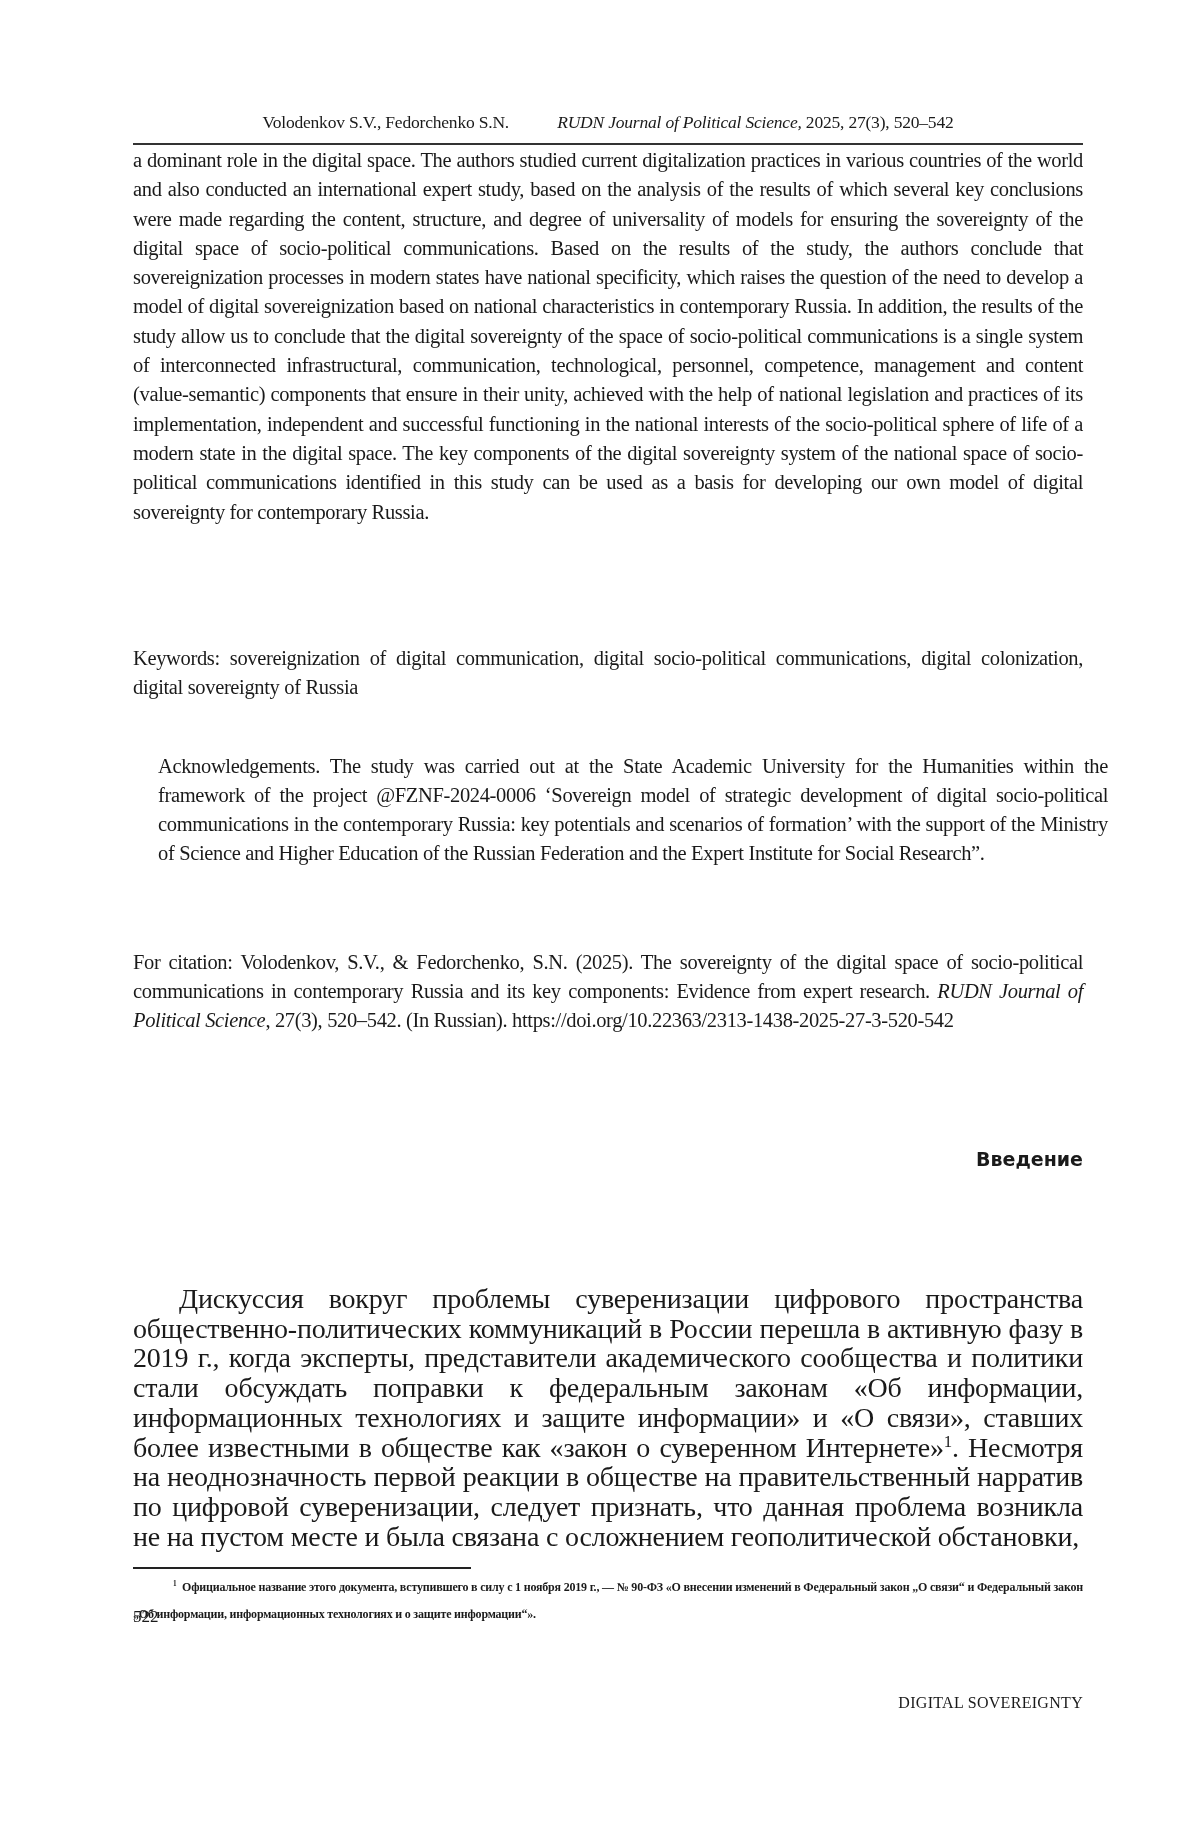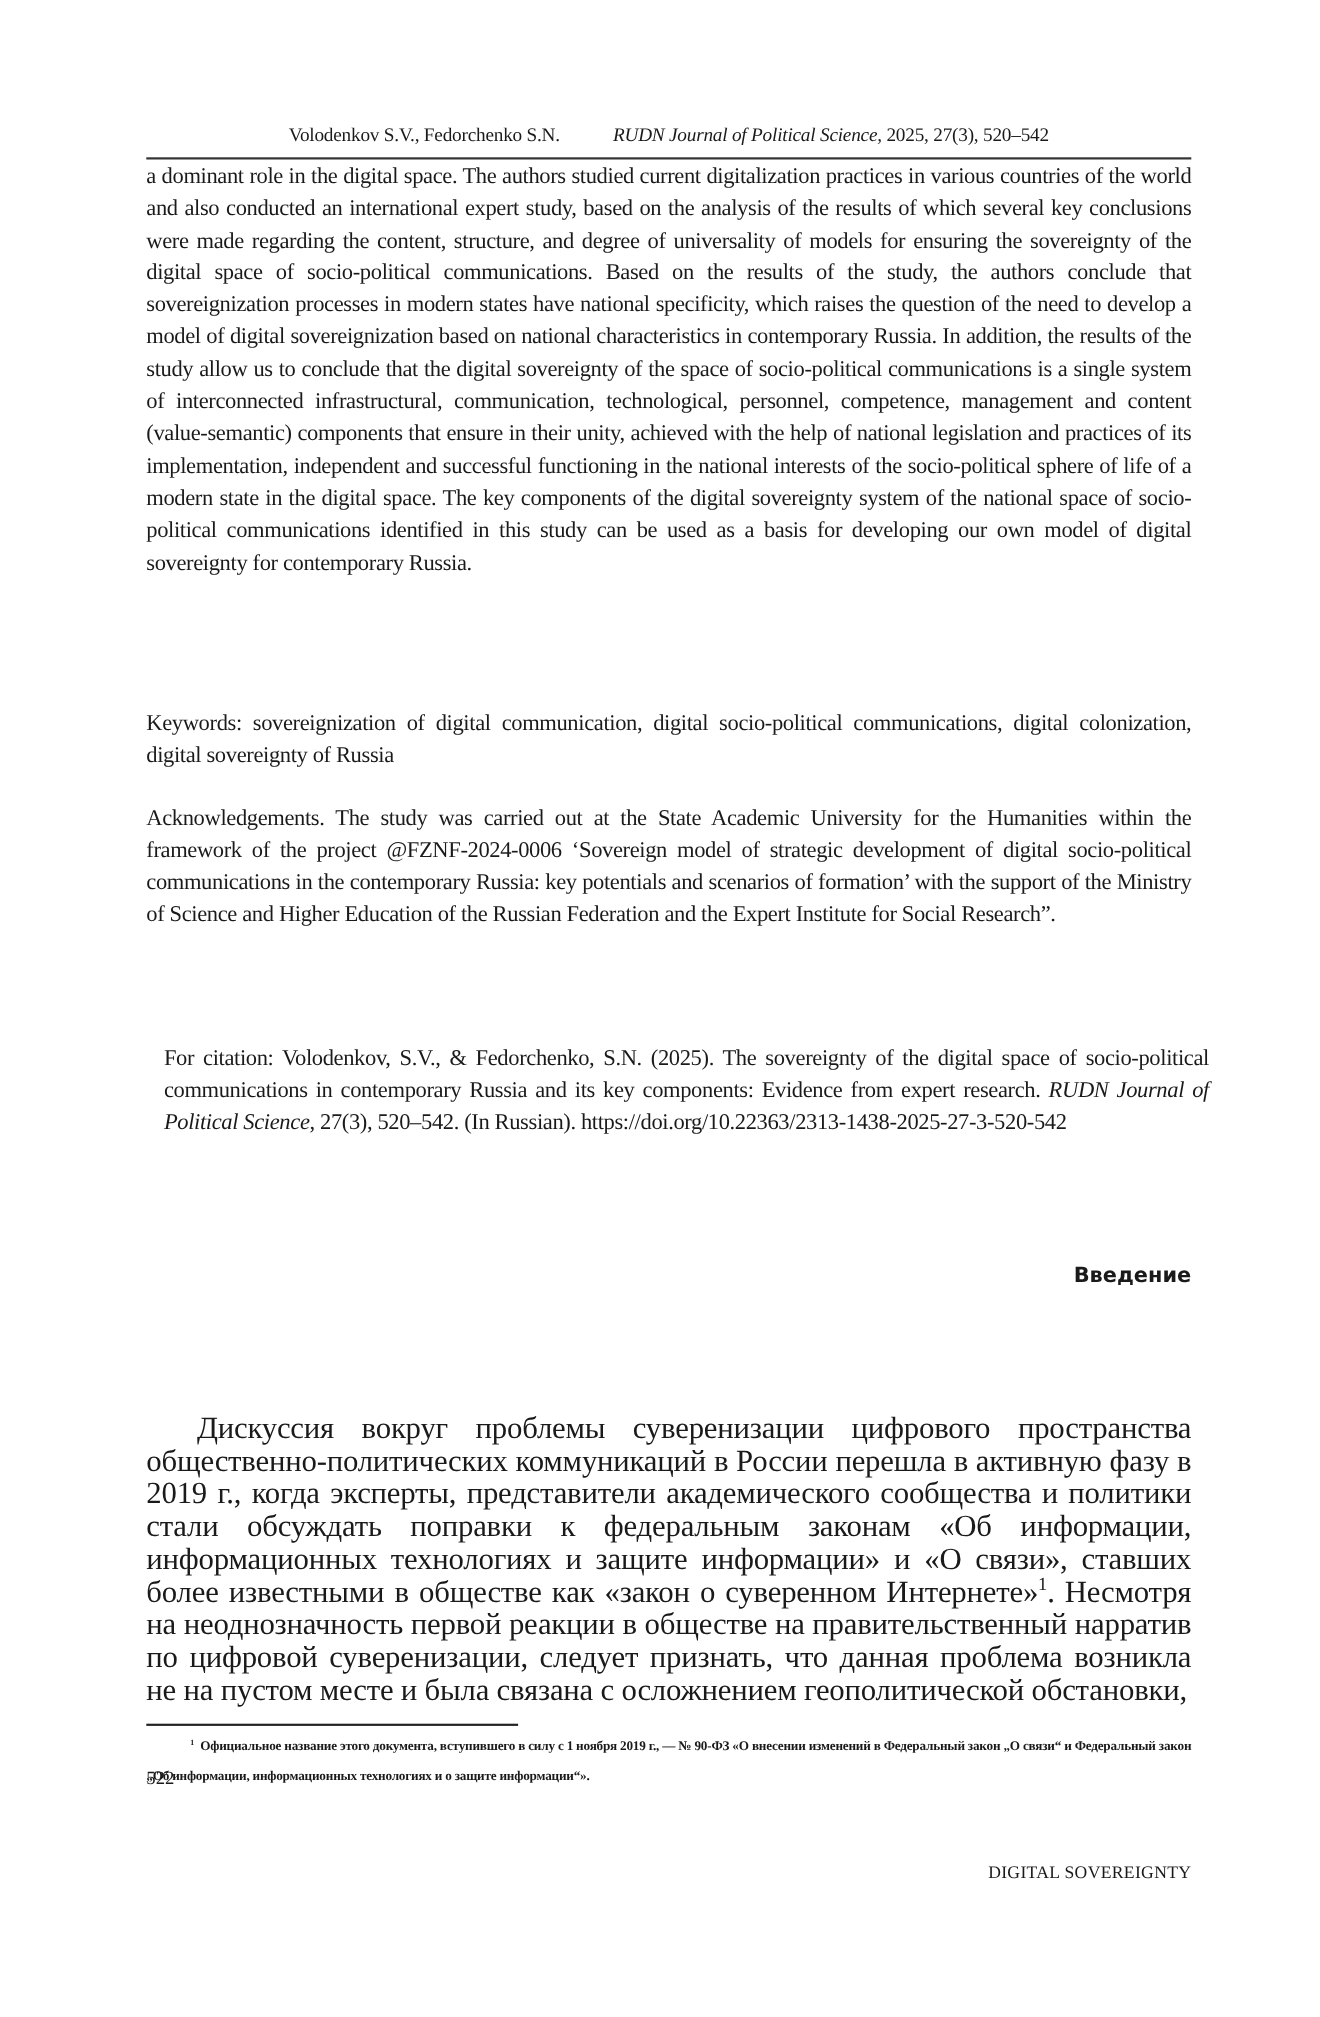--- a/index.html
+++ b/index.html
@@ -55,23 +55,23 @@
       position: absolute;
       left: 0;
       width: 950px;
       font-size: 20.5px;
       line-height: 29px;
       text-align: justify;
       letter-spacing: -0.35px;
     }
     .block b { font-weight: normal; }
     .keywords { top: 644px; }
-    .acknowledgements { top: 730px; }
+    .acknowledgements { top: 752px; margin-left: 25px; }
     .conflicts { top: 893px; }
-    .citation { top: 948px; margin-left: 16px; }
+    .citation { top: 948px; }
     .section-title {
       position: absolute;
       top: 1148px;
       left: 0;
       width: 950px;
       text-align: right;
       font-family: "DejaVu Sans", sans-serif;
       font-weight: bold;
       font-size: 19px;
     }

